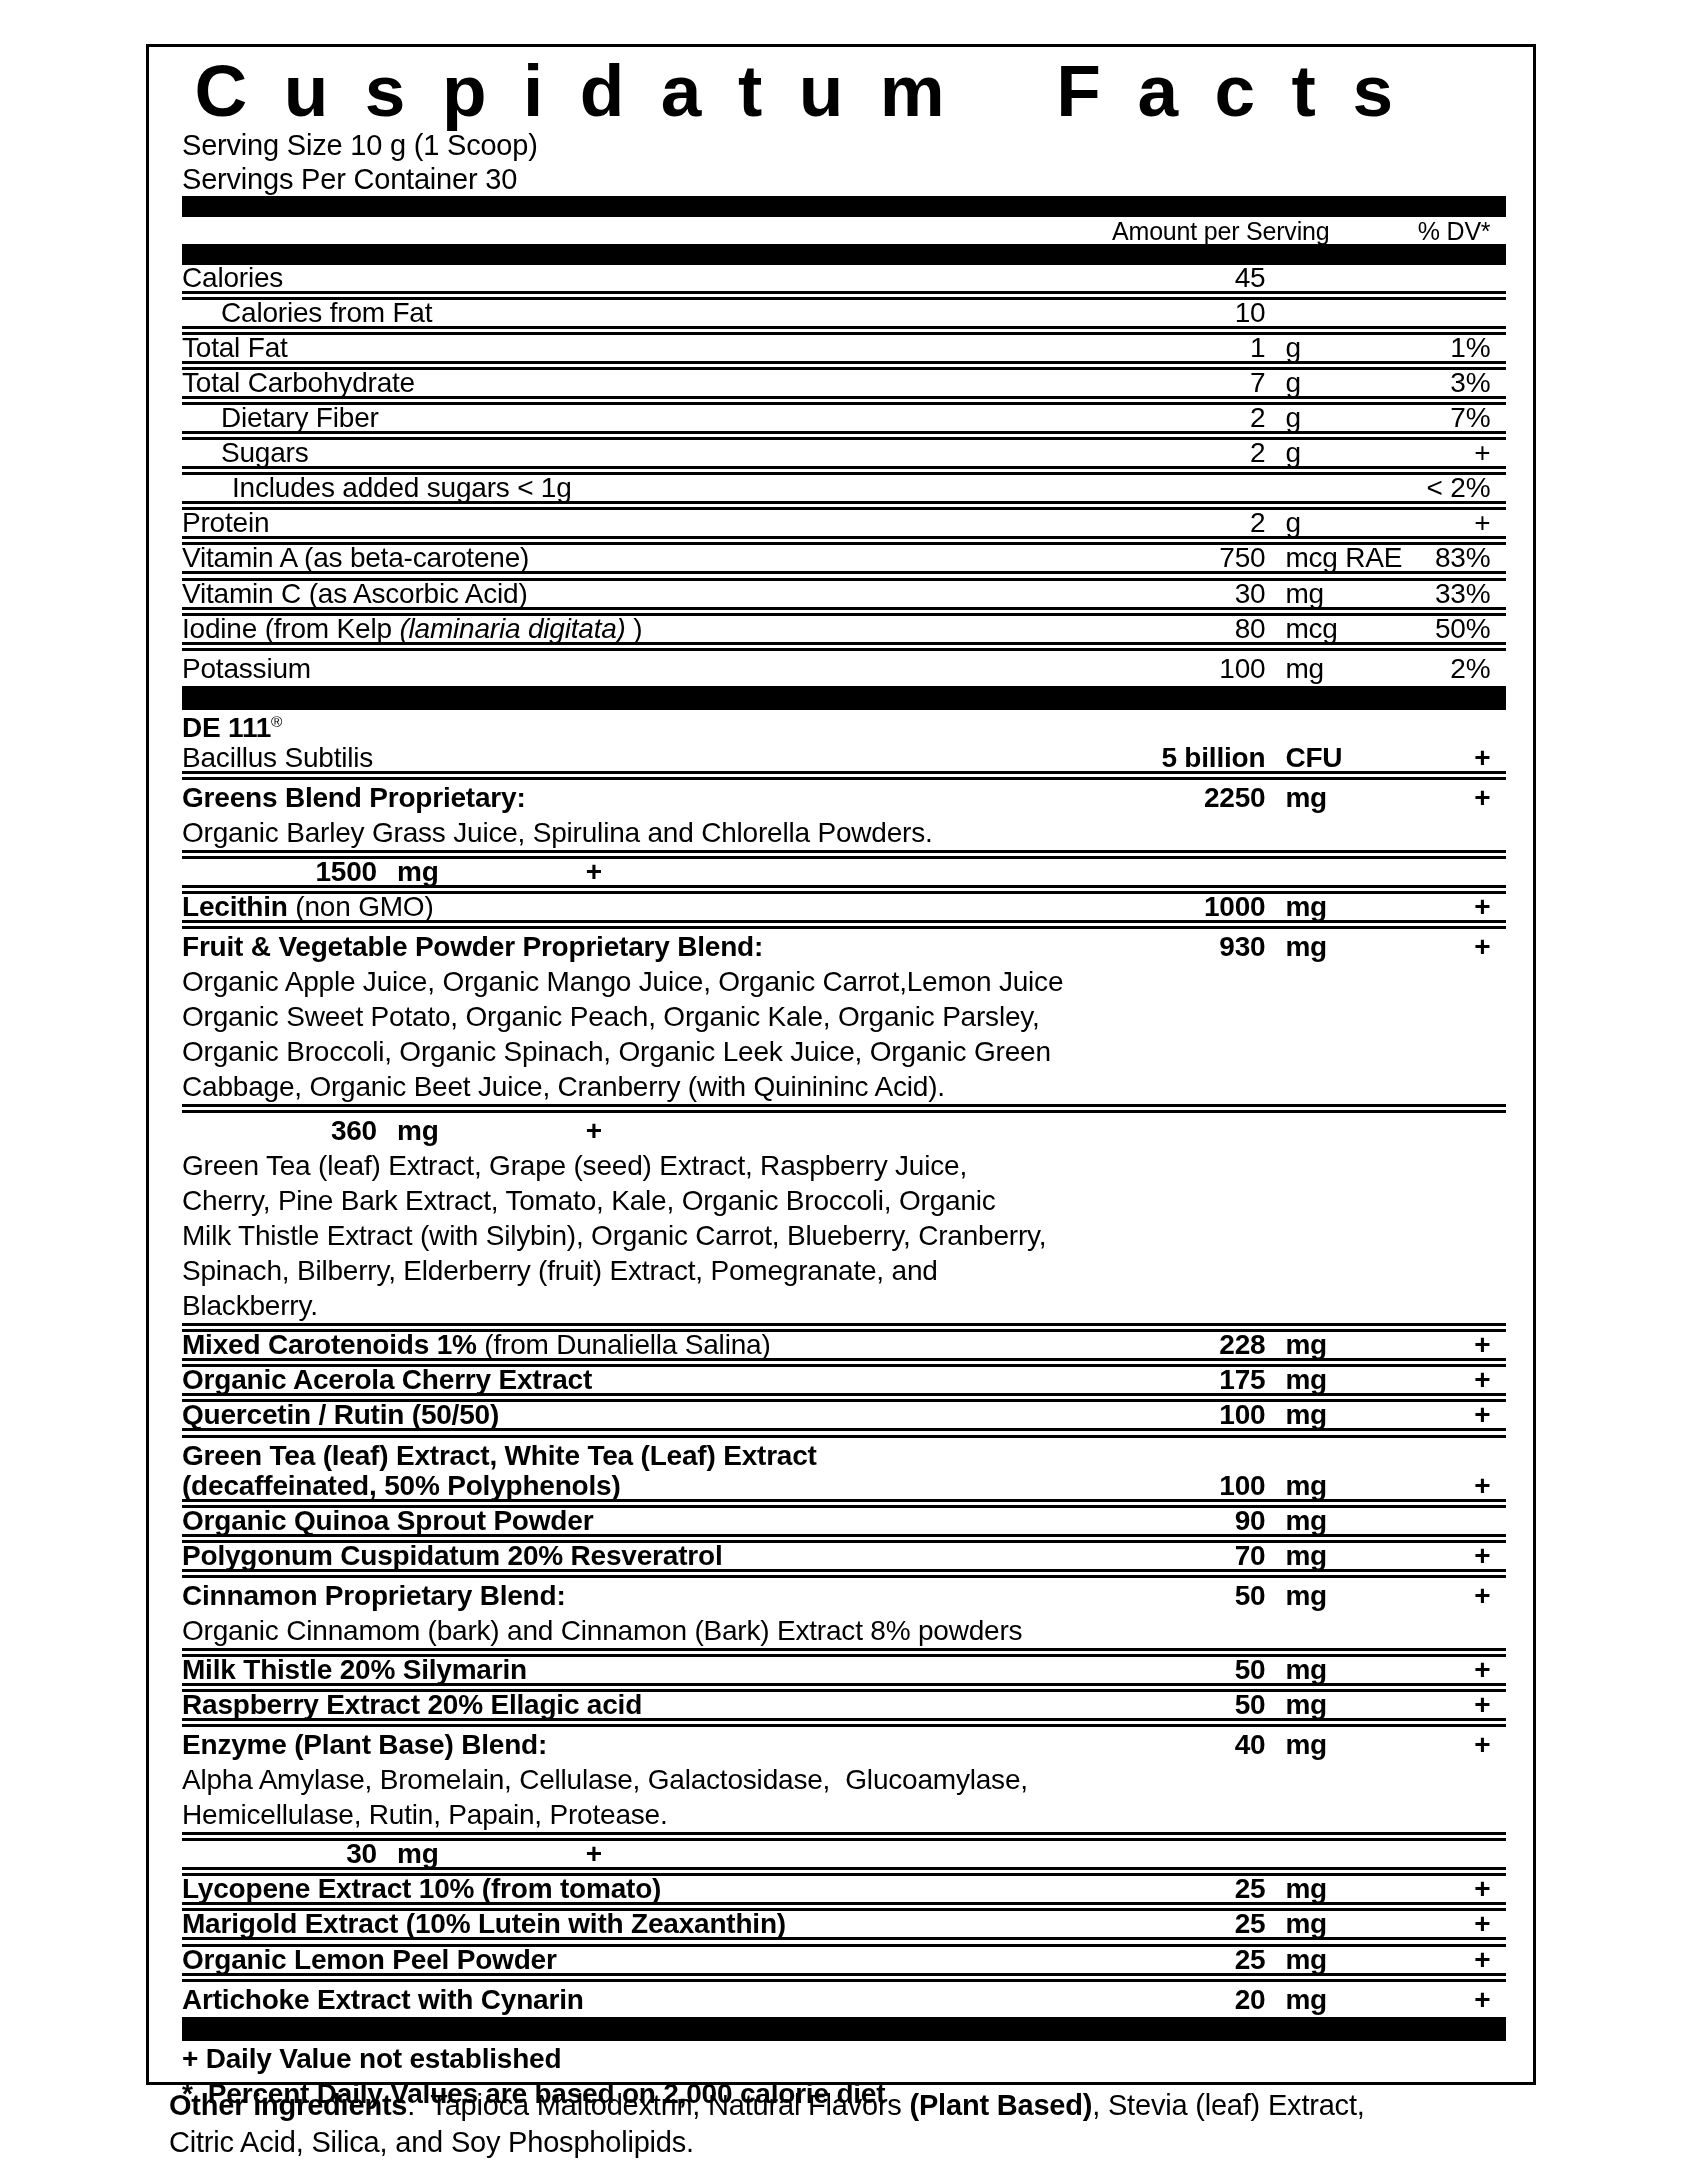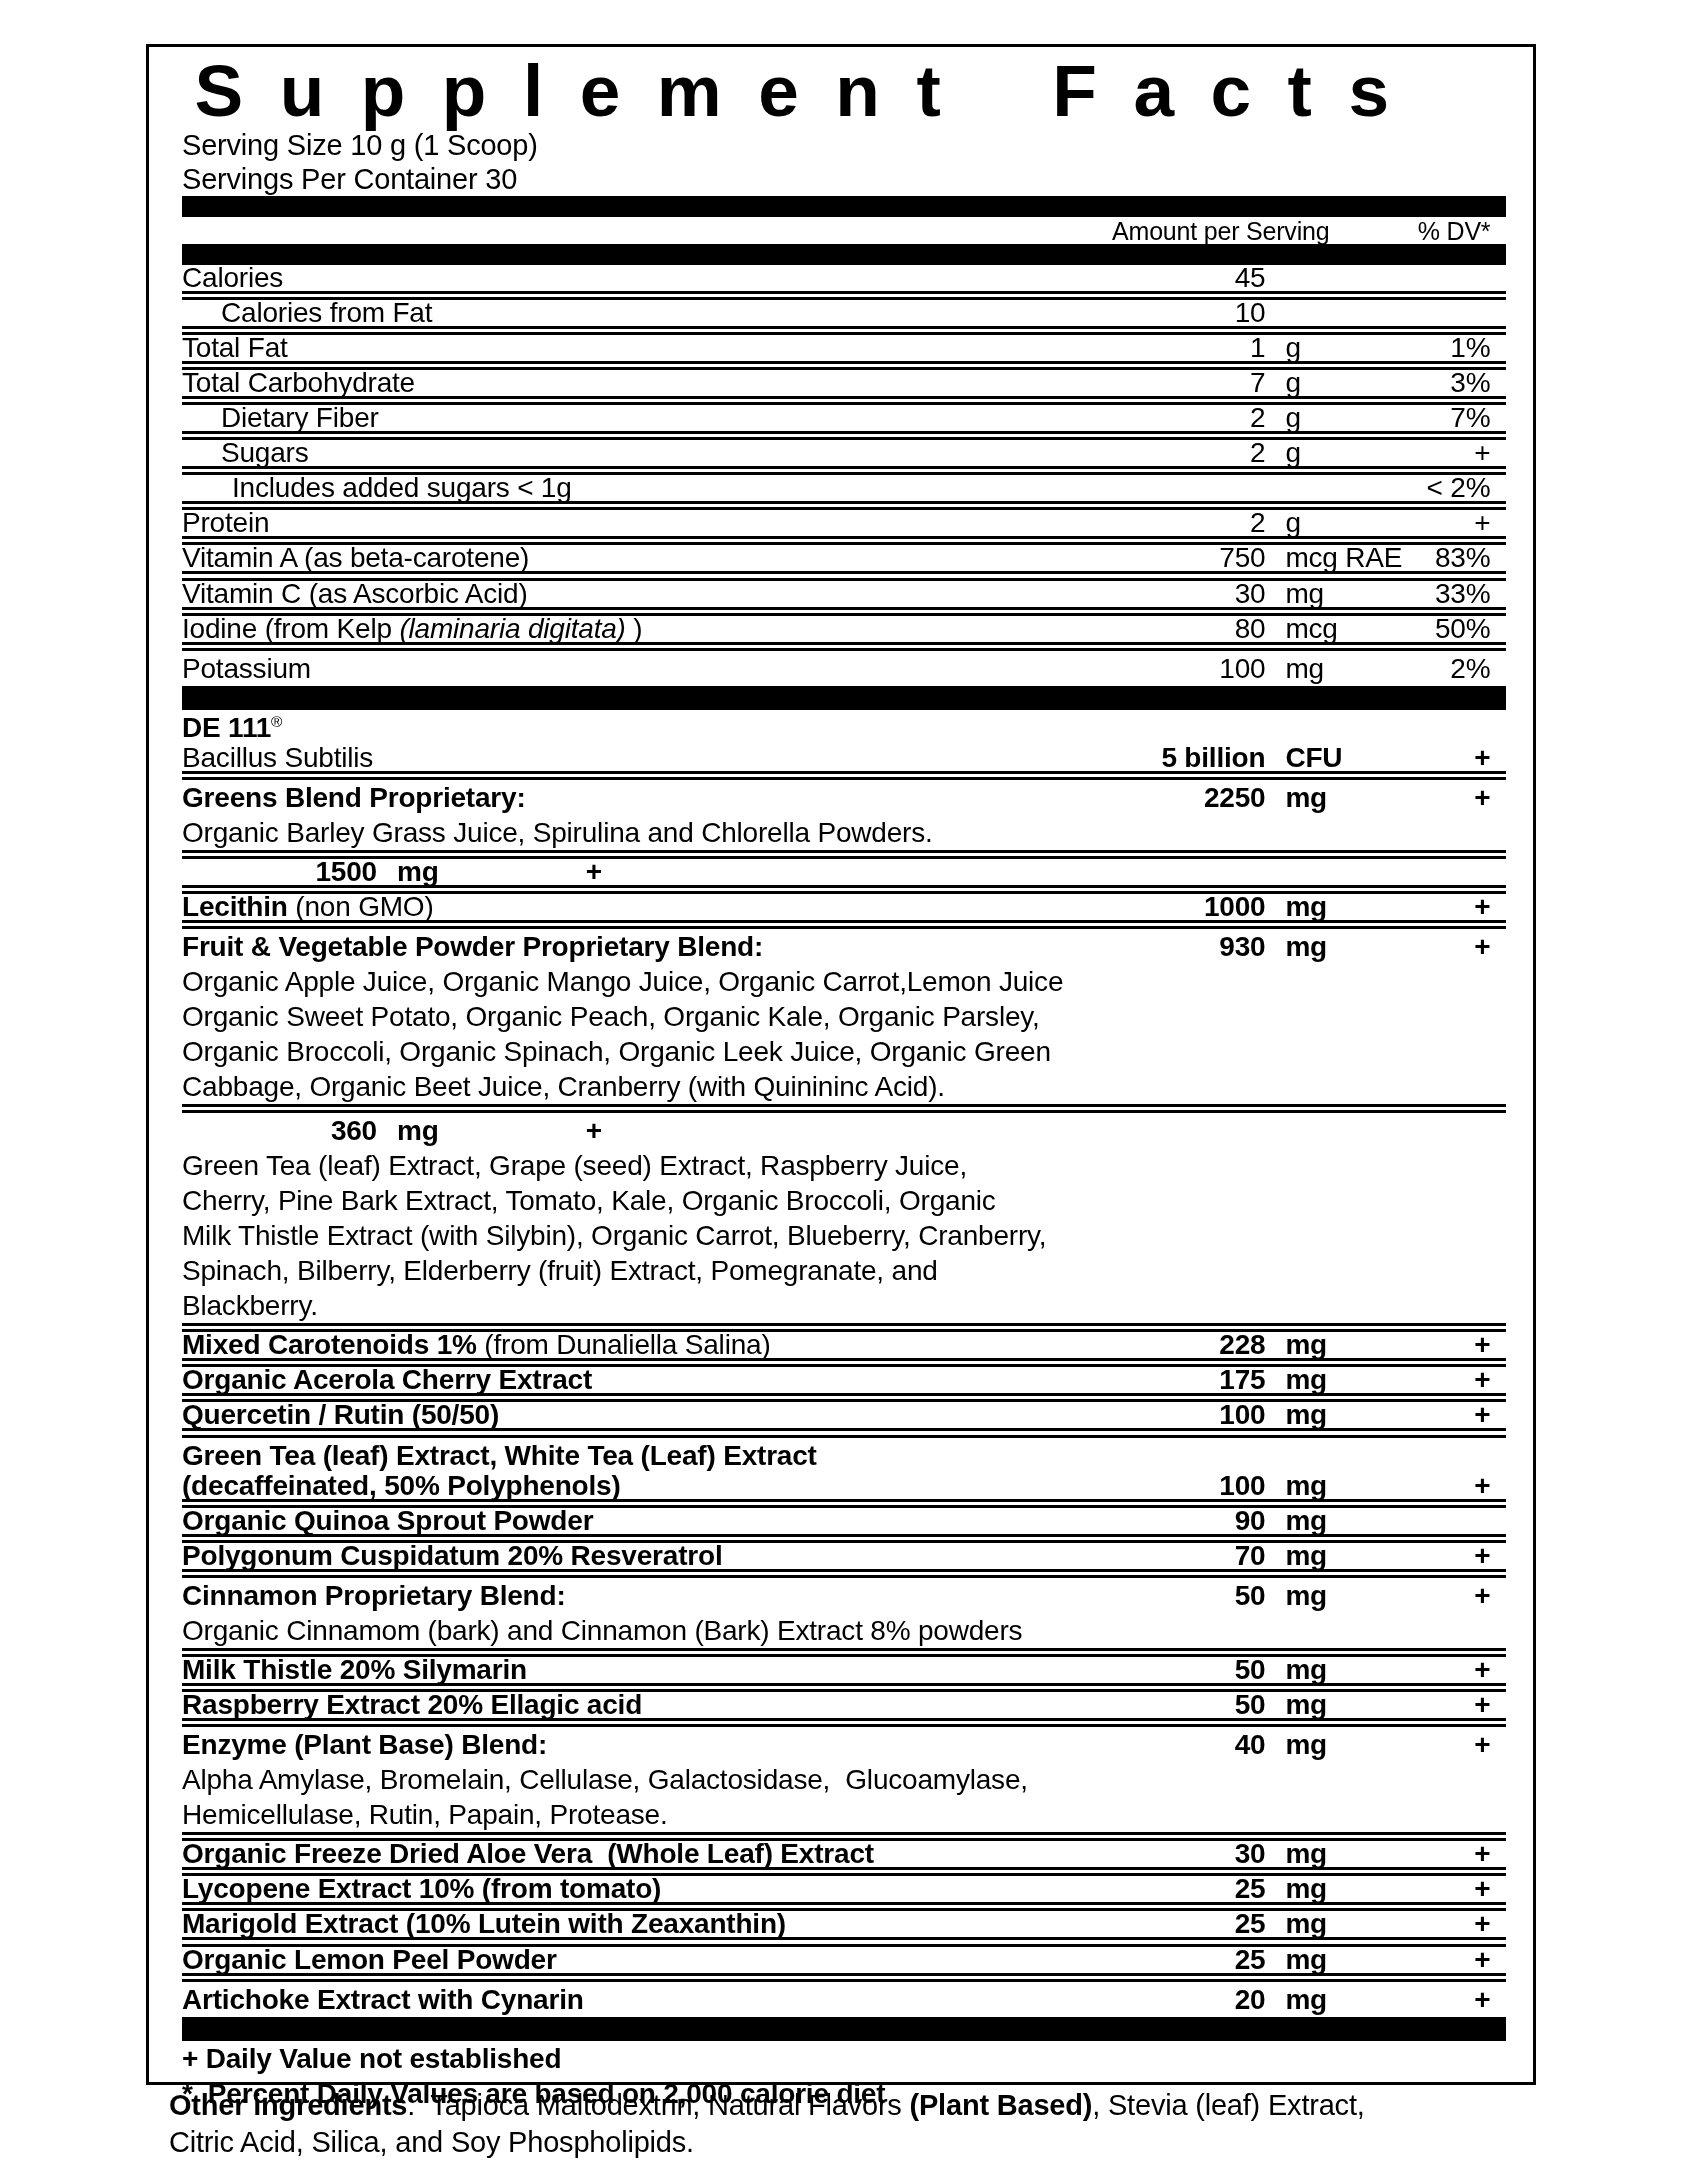--- a/index.html
+++ b/index.html
@@ -38,21 +38,21 @@
   .p-i{font-style:italic;}
   .p-r{font-weight:inherit;}
   sup.p-sup{font-size:55%;line-height:0;}
   .other{position:absolute;left:169px;top:2087px;width:1341px;font-size:29px;line-height:37px;letter-spacing:-0.2px;}
   .other-line{white-space:pre-wrap;}
 </style>
 </head>
 <body>
 
 <div class="label">
-  <div class="title">Supplement Facts</div>
+  <div class="title">Cuspidatum Facts</div>
   <div class="serving">Serving Size 10 g (1 Scoop)</div>
   <div class="serving">Servings Per Container 30</div>
 
   <div class="bar"></div>
 
   <div class="colhead">
     <span class="amount-head">Amount per Serving</span>
     <span class="dv-head">% DV*</span>
   </div>
 
@@ -276,21 +276,20 @@
       <div class="itemrow tall">
         <span class="name" style="padding-left: 0px;"><span class="p-b">Enzyme (Plant Base) Blend:</span></span>
         <span class="amt">40</span>
         <span class="unit">mg</span>
         <span class="dv">+</span>
       </div>
       <div class="descrow">Alpha Amylase, Bromelain, Cellulase, Galactosidase,  Glucoamylase,</div>
       <div class="descrow">Hemicellulase, Rutin, Papain, Protease.</div>
       <div class="sep"></div>
       <div class="itemrow">
-        <span class="name" style="padding-left: 0px;"><span class="p-b">Organic Freeze Dried Aloe Vera  (Whole Leaf) Extract</span></span>
         <span class="amt">30</span>
         <span class="unit">mg</span>
         <span class="dv">+</span>
       </div>
       <div class="sep"></div>
       <div class="itemrow">
         <span class="name" style="padding-left: 0px;"><span class="p-b">Lycopene Extract 10% (from tomato)</span></span>
         <span class="amt">25</span>
         <span class="unit">mg</span>
         <span class="dv">+</span>

